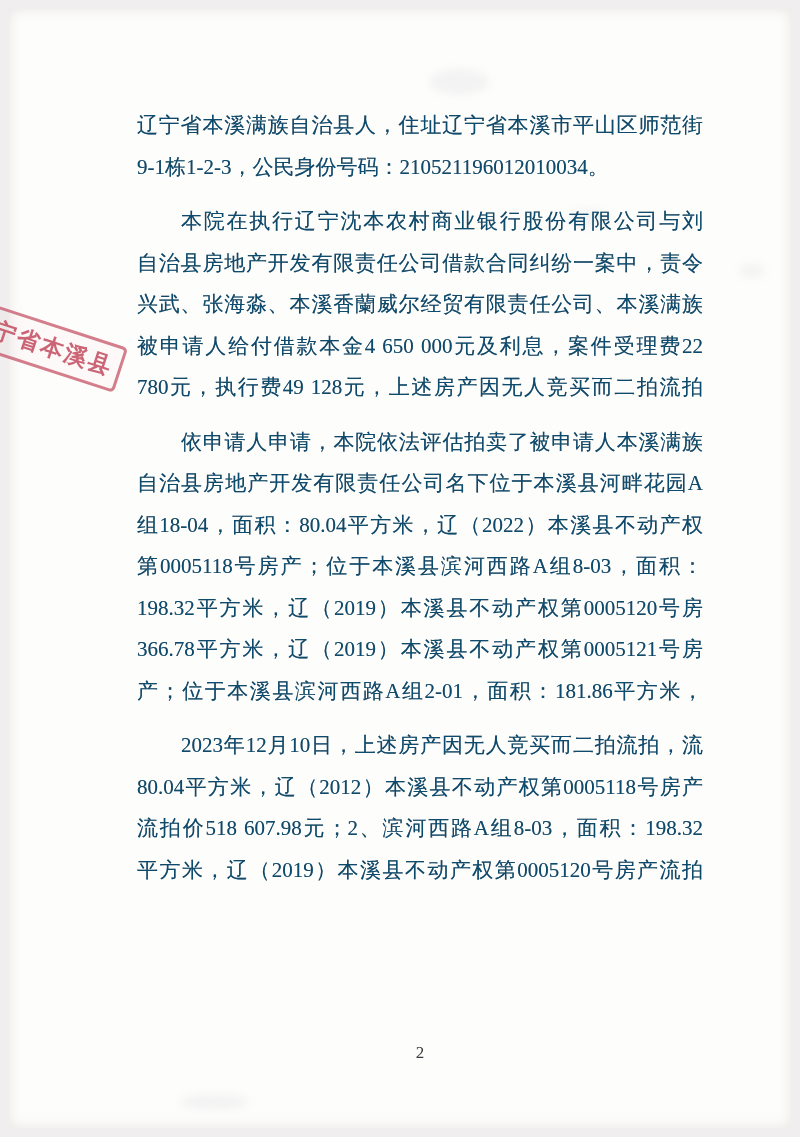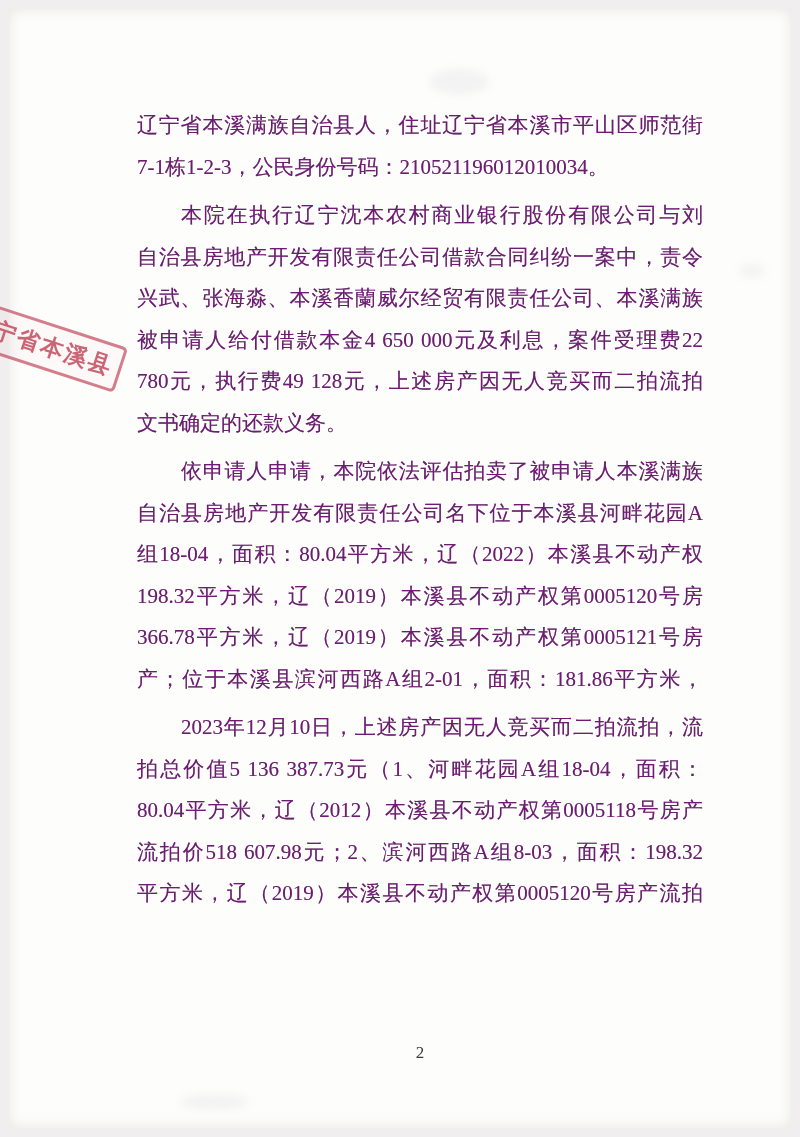--- a/index.html
+++ b/index.html
@@ -17,26 +17,26 @@
     border: 9px solid #f0eeee;
     box-shadow: inset 0 0 14px rgba(190,185,185,0.35);
   }
   .doc-body {
     position: absolute;
     left: 128px;
     top: 96px;
     width: 566px;
   }
   .para { }
-  .para-gap { margin-top: 7px; }
+  .para-gap { margin-top: 13px; }
   .line {
     font-size: 21px;
     line-height: 41.5px;
     height: 41.5px;
-    color: #701a75;
+    color: #0c4a6e;
     text-align: justify;
     white-space: nowrap;
     text-shadow: 0 0 0.6px rgba(70,70,75,0.55);
   }
   .line.j {
     white-space: normal;
     text-align: justify;
     text-align-last: justify;
   }
   .line.ind { text-indent: 44px; }
@@ -91,41 +91,40 @@
   <div class="artifact a4"></div>
   <div class="artifact a5"></div>
 
   <div class="stamp" style="border-color: rgba(196, 78, 98, 0.72); color: rgba(196, 78, 98, 0.88);">
     <span>辽宁省本溪县</span>
   </div>
 
   <div class="doc-body" id="doc-body">
       <div class="para">
         <div class="line j">辽宁省本溪满族自治县人，住址辽宁省本溪市平山区师范街</div>
-        <div class="line">7-1栋1-2-3，公民身份号码：210521196012010034。</div>
+        <div class="line">9-1栋1-2-3，公民身份号码：210521196012010034。</div>
       </div>
       <div class="para para-gap">
         <div class="line j ind">本院在执行辽宁沈本农村商业银行股份有限公司与刘</div>
         <div class="line j">自治县房地产开发有限责任公司借款合同纠纷一案中，责令</div>
         <div class="line j">兴武、张海淼、本溪香蘭威尔经贸有限责任公司、本溪满族</div>
         <div class="line j">被申请人给付借款本金4 650 000元及利息，案件受理费22</div>
         <div class="line j">780元，执行费49 128元，上述房产因无人竞买而二拍流拍</div>
-        <div class="line">文书确定的还款义务。</div>
       </div>
       <div class="para para-gap">
         <div class="line j ind">依申请人申请，本院依法评估拍卖了被申请人本溪满族</div>
         <div class="line j">自治县房地产开发有限责任公司名下位于本溪县河畔花园A</div>
         <div class="line j">组18-04，面积：80.04平方米，辽（2022）本溪县不动产权</div>
+        <div class="line j">第0005118号房产；位于本溪县滨河西路A组8-03，面积：</div>
         <div class="line j">198.32平方米，辽（2019）本溪县不动产权第0005120号房</div>
         <div class="line j">366.78平方米，辽（2019）本溪县不动产权第0005121号房</div>
         <div class="line j">产；位于本溪县滨河西路A组2-01，面积：181.86平方米，</div>
       </div>
       <div class="para para-gap">
         <div class="line j ind">2023年12月10日，上述房产因无人竞买而二拍流拍，流</div>
-        <div class="line j">拍总价值5 136 387.73元（1、河畔花园A组18-04，面积：</div>
         <div class="line j">80.04平方米，辽（2012）本溪县不动产权第0005118号房产</div>
         <div class="line j">流拍价518 607.98元；2、滨河西路A组8-03，面积：198.32</div>
         <div class="line j">平方米，辽（2019）本溪县不动产权第0005120号房产流拍</div>
       </div>
     </div>
 
   <div class="page-number">2</div>
 
 </div>
 

